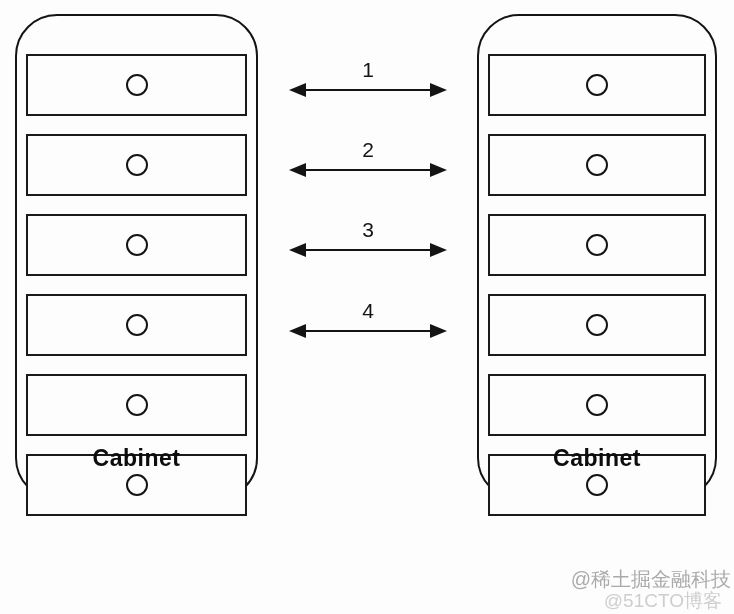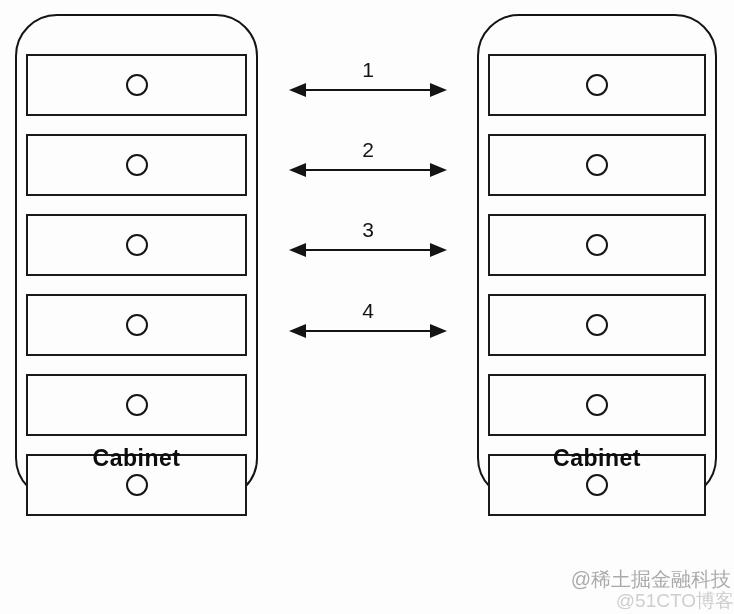--- a/index.html
+++ b/index.html
@@ -98,21 +98,21 @@
   .arrow .head.hright { border-left: 17px solid #141414; }
 
   
   .wm {
     position: absolute;
     white-space: nowrap;
     pointer-events: none;
     font-size: 20px;
   }
   .wm.wm1 { top: 566px; right: 3px; opacity: 0.75; text-align: center; }
-  .wm.wm2 { top: 588px; right: 0px; opacity: 0.65; font-size: 19px; }
+  .wm.wm2 { top: 588px; right: 12px; opacity: 0.65; font-size: 19px; }
 </style>
 </head>
 <body>
 
 <div class="canvas">
 
   <div class="cabinet left">
     <div class="slots">
         <div class="slot">
           <span class="knob"></span>

